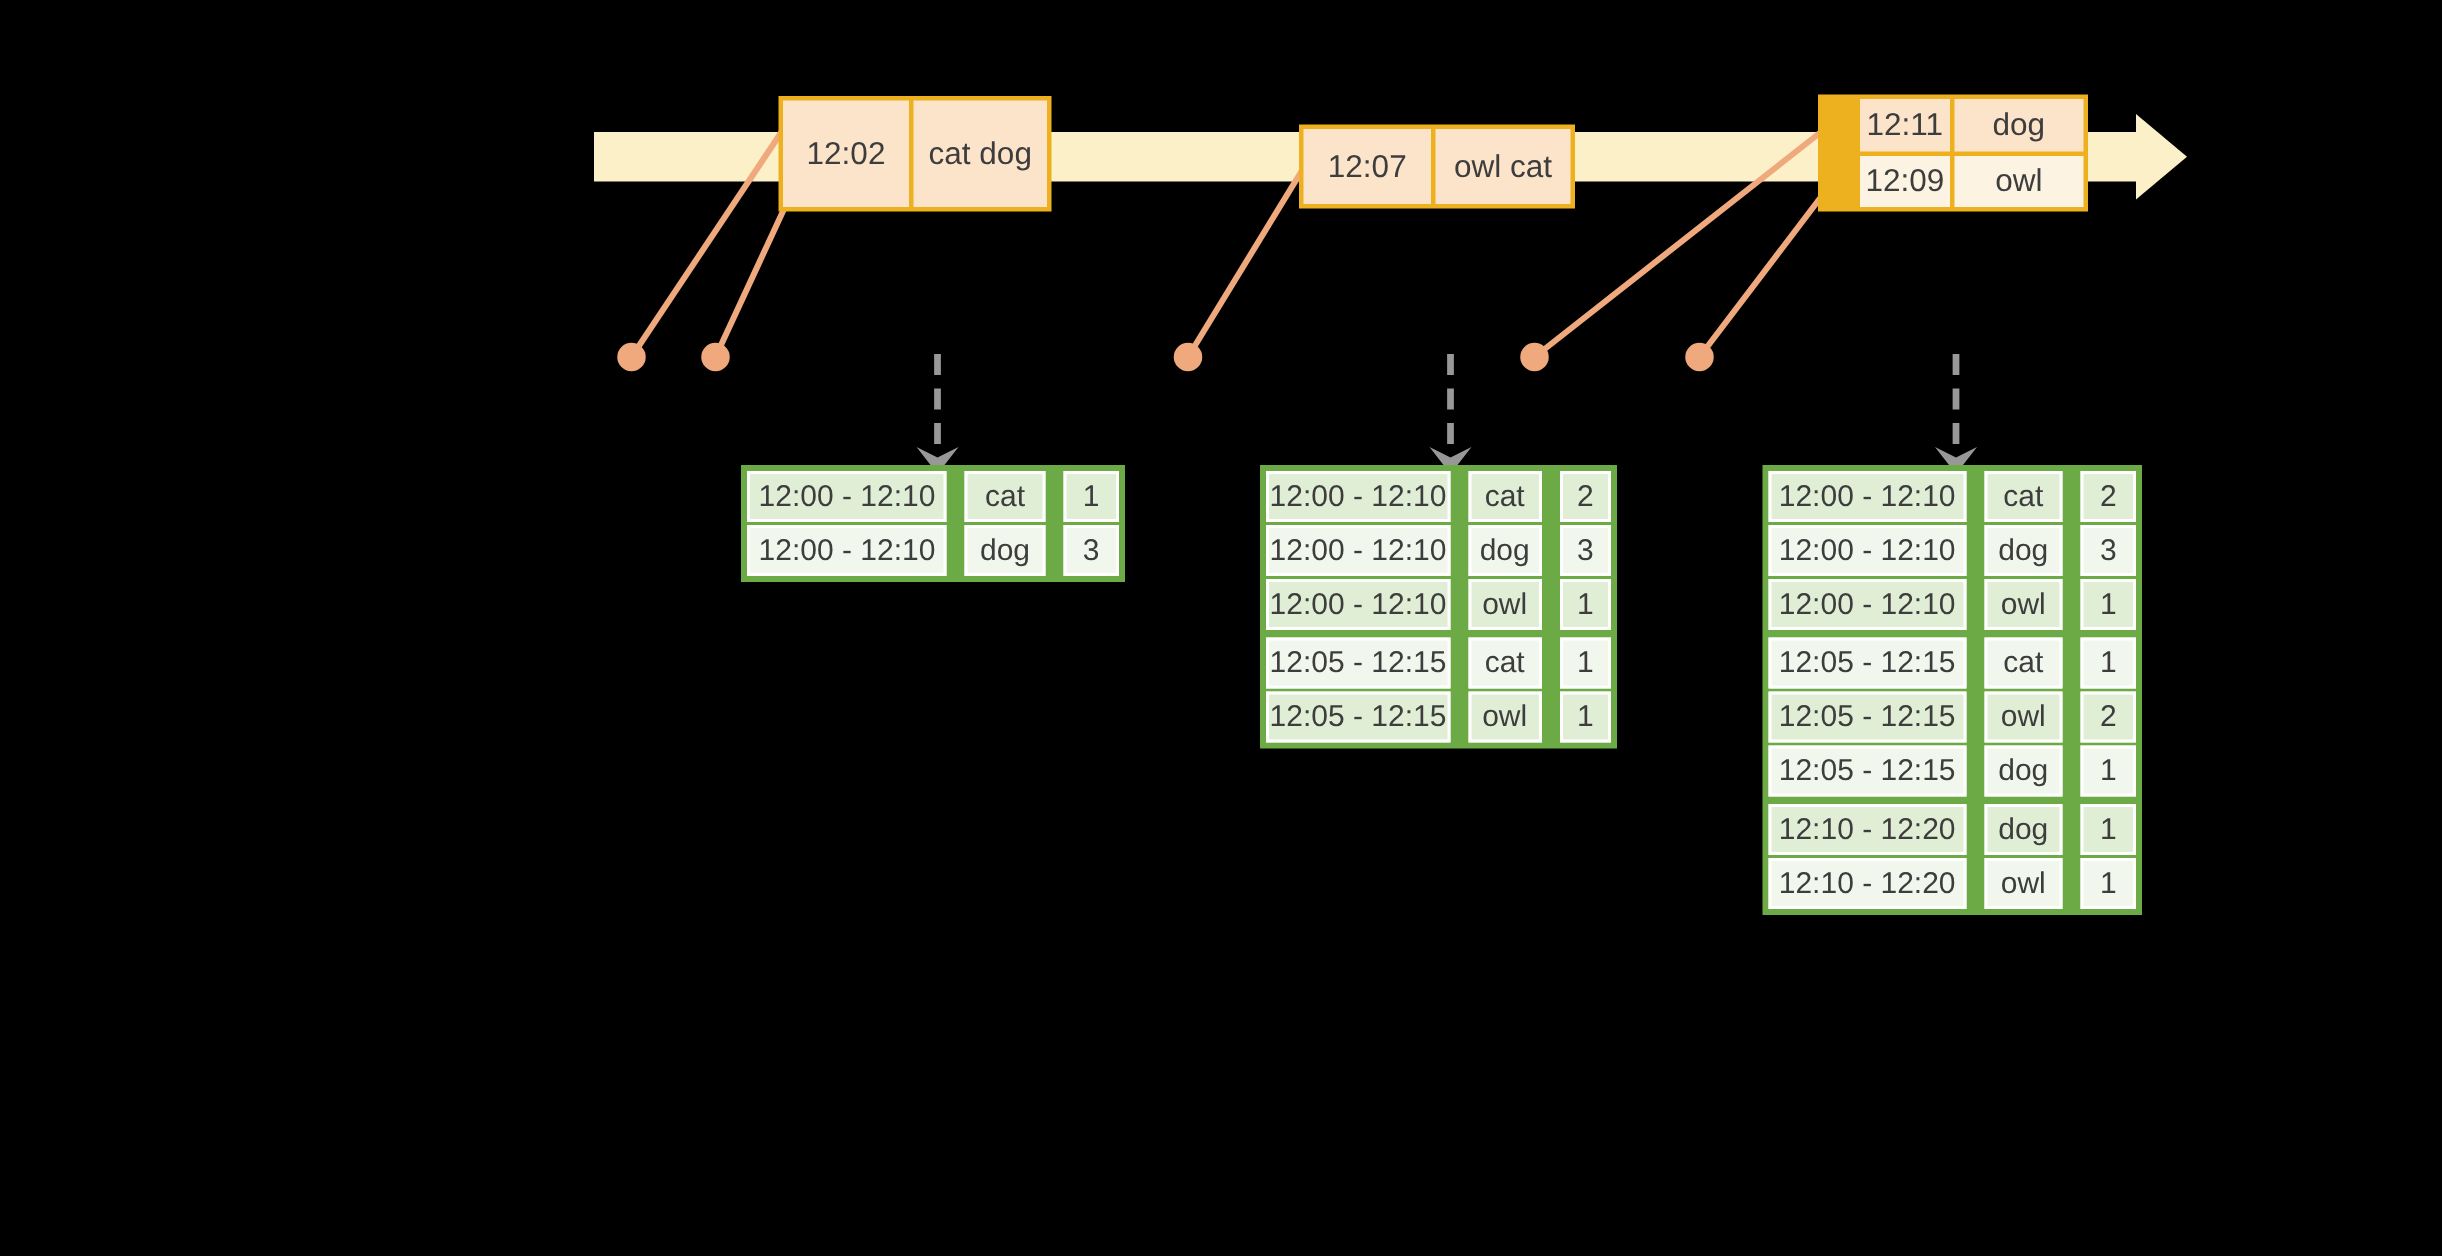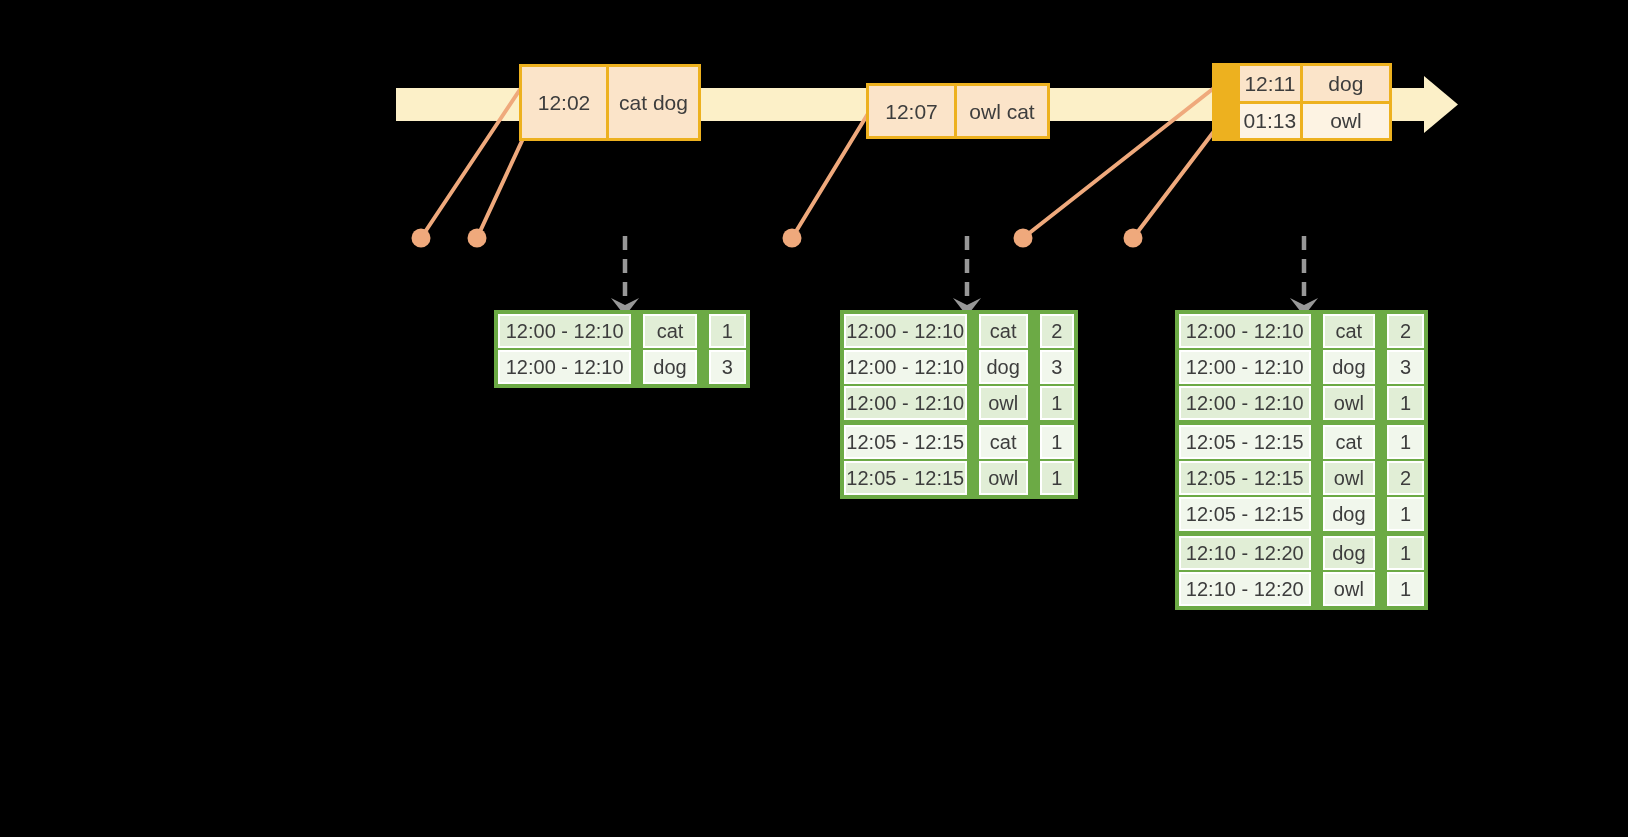--- a/index.html
+++ b/index.html
@@ -115,21 +115,21 @@
         <div class="ecell">12:07</div>
         <div class="ecell">owl cat</div>
       </div>
     </div>
   <div class="ebox ebox3">
       <div class="erow">
         <div class="ecell">12:11</div>
         <div class="ecell">dog</div>
       </div>
       <div class="erow alt">
-        <div class="ecell">01:13</div>
+        <div class="ecell">12:09</div>
         <div class="ecell">owl</div>
       </div>
     </div>
 
   <div class="rtable rtable1">
       <div class="rrow">
         <div class="rcell">12:00 - 12:10</div>
         <div class="rcell">cat</div>
         <div class="rcell">1</div>
       </div>

